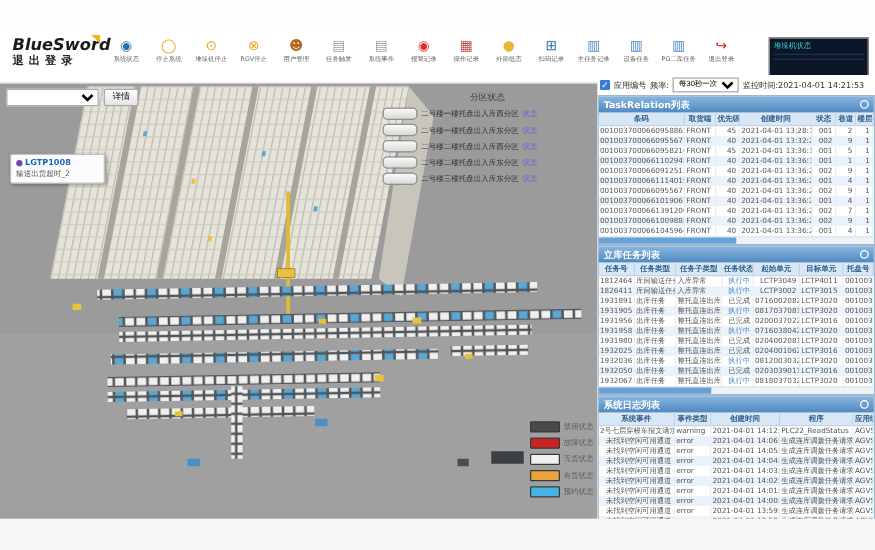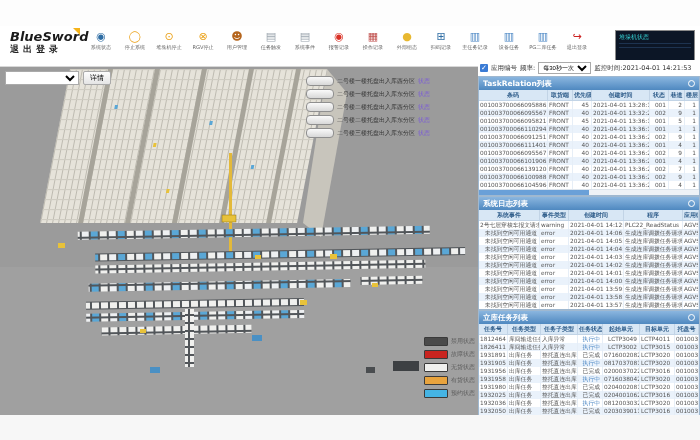--- a/index.html
+++ b/index.html
@@ -243,22 +243,30 @@
       <rect x="366" y="300" width="9" height="6" fill="#4a4d50"></rect>
       <rect x="150" y="300" width="10" height="6" fill="#4a90c4"></rect>
       <rect x="252" y="268" width="10" height="6" fill="#4a90c4"></rect>
     </svg>
 
     <div class="scene-controls">
       <select class="scene-select"><option></option></select>
       <button class="details-btn">详情</button>
     </div>
 
+    <div class="alert-card alert-2">
+      <div class="alert-title">
+        <span class="dot dot-purple"></span>
+        <span>LGTP1008</span>
+      </div>
+      <div class="alert-msg">输送出货超时_2</div>
+    </div>
 
     <div class="zone-panel">
+      <div class="zone-title">分区状态</div>
       <div class="zone-row">
         <span class="zone-pill"></span>
         <span class="zone-label">二号楼一楼托盘出入库西分区</span>
         <span class="zone-link">状态</span>
       </div>
       <div class="zone-row">
         <span class="zone-pill"></span>
         <span class="zone-label">二号楼一楼托盘出入库东分区</span>
         <span class="zone-link">状态</span>
       </div>
@@ -433,117 +441,20 @@
             </tr>
           </tbody>
       </table>
       <div class="hscroll">
         <div class="hthumb hthumb-a"></div>
       </div>
     </div>
 
     <div class="panel">
       <div class="panel-header">
-        <span>系统日志列表</span>
-        <span class="gear"></span>
-      </div>
-      <table class="t2">
-        <thead>
-            <tr>
-              <th>系统事件</th>
-              <th>事件类型</th>
-              <th>创建时间</th>
-              <th>程序</th>
-              <th>应用编号</th>
-            </tr>
-          </thead>
-        <tbody>
-            <tr>
-              <td>2号七层穿梭车报文请求 字节长度</td>
-              <td>warning</td>
-              <td>2021-04-01 14:12:12</td>
-              <td>PLC22_ReadStatus</td>
-              <td>AGVS_LC2</td>
-            </tr>
-            <tr>
-              <td>未找到空闲可用通道</td>
-              <td>error</td>
-              <td>2021-04-01 14:06:57</td>
-              <td>生成连库调拨任务请求失败</td>
-              <td>AGVS_LC2</td>
-            </tr>
-            <tr>
-              <td>未找到空闲可用通道</td>
-              <td>error</td>
-              <td>2021-04-01 14:05:56</td>
-              <td>生成连库调拨任务请求失败</td>
-              <td>AGVS_LC2</td>
-            </tr>
-            <tr>
-              <td>未找到空闲可用通道</td>
-              <td>error</td>
-              <td>2021-04-01 14:04:56</td>
-              <td>生成连库调拨任务请求失败</td>
-              <td>AGVS_LC2</td>
-            </tr>
-            <tr>
-              <td>未找到空闲可用通道</td>
-              <td>error</td>
-              <td>2021-04-01 14:03:56</td>
-              <td>生成连库调拨任务请求失败</td>
-              <td>AGVS_LC2</td>
-            </tr>
-            <tr>
-              <td>未找到空闲可用通道</td>
-              <td>error</td>
-              <td>2021-04-01 14:02:55</td>
-              <td>生成连库调拨任务请求失败</td>
-              <td>AGVS_LC2</td>
-            </tr>
-            <tr>
-              <td>未找到空闲可用通道</td>
-              <td>error</td>
-              <td>2021-04-01 14:01:54</td>
-              <td>生成连库调拨任务请求失败</td>
-              <td>AGVS_LC2</td>
-            </tr>
-            <tr>
-              <td>未找到空闲可用通道</td>
-              <td>error</td>
-              <td>2021-04-01 14:00:52</td>
-              <td>生成连库调拨任务请求失败</td>
-              <td>AGVS_LC2</td>
-            </tr>
-            <tr>
-              <td>未找到空闲可用通道</td>
-              <td>error</td>
-              <td>2021-04-01 13:59:51</td>
-              <td>生成连库调拨任务请求失败</td>
-              <td>AGVS_LC2</td>
-            </tr>
-            <tr>
-              <td>未找到空闲可用通道</td>
-              <td>error</td>
-              <td>2021-04-01 13:58:50</td>
-              <td>生成连库调拨任务请求失败</td>
-              <td>AGVS_LC2</td>
-            </tr>
-            <tr>
-              <td>未找到空闲可用通道</td>
-              <td>error</td>
-              <td>2021-04-01 13:57:49</td>
-              <td>生成连库调拨任务请求失败</td>
-              <td>AGVS_LC2</td>
-            </tr>
-          </tbody>
-      </table>
-    </div>
-
-    <div class="panel">
-      <div class="panel-header">
         <span>立库任务列表</span>
         <span class="gear"></span>
       </div>
       <table class="t3">
         <thead>
             <tr>
               <th>任务号</th>
               <th>任务类型</th>
               <th>任务子类型</th>
               <th>任务状态</th>
@@ -651,16 +562,113 @@
               <td>0818037032</td>
               <td>LCTP3020</td>
               <td>001003700066066</td>
             </tr>
           </tbody>
       </table>
       <div class="hscroll">
         <div class="hthumb hthumb-b"></div>
       </div>
     </div>
+
+    <div class="panel">
+      <div class="panel-header">
+        <span>系统日志列表</span>
+        <span class="gear"></span>
+      </div>
+      <table class="t2">
+        <thead>
+            <tr>
+              <th>系统事件</th>
+              <th>事件类型</th>
+              <th>创建时间</th>
+              <th>程序</th>
+              <th>应用编号</th>
+            </tr>
+          </thead>
+        <tbody>
+            <tr>
+              <td>2号七层穿梭车报文请求 字节长度</td>
+              <td>warning</td>
+              <td>2021-04-01 14:12:12</td>
+              <td>PLC22_ReadStatus</td>
+              <td>AGVS_LC2</td>
+            </tr>
+            <tr>
+              <td>未找到空闲可用通道</td>
+              <td>error</td>
+              <td>2021-04-01 14:06:57</td>
+              <td>生成连库调拨任务请求失败</td>
+              <td>AGVS_LC2</td>
+            </tr>
+            <tr>
+              <td>未找到空闲可用通道</td>
+              <td>error</td>
+              <td>2021-04-01 14:05:56</td>
+              <td>生成连库调拨任务请求失败</td>
+              <td>AGVS_LC2</td>
+            </tr>
+            <tr>
+              <td>未找到空闲可用通道</td>
+              <td>error</td>
+              <td>2021-04-01 14:04:56</td>
+              <td>生成连库调拨任务请求失败</td>
+              <td>AGVS_LC2</td>
+            </tr>
+            <tr>
+              <td>未找到空闲可用通道</td>
+              <td>error</td>
+              <td>2021-04-01 14:03:56</td>
+              <td>生成连库调拨任务请求失败</td>
+              <td>AGVS_LC2</td>
+            </tr>
+            <tr>
+              <td>未找到空闲可用通道</td>
+              <td>error</td>
+              <td>2021-04-01 14:02:55</td>
+              <td>生成连库调拨任务请求失败</td>
+              <td>AGVS_LC2</td>
+            </tr>
+            <tr>
+              <td>未找到空闲可用通道</td>
+              <td>error</td>
+              <td>2021-04-01 14:01:54</td>
+              <td>生成连库调拨任务请求失败</td>
+              <td>AGVS_LC2</td>
+            </tr>
+            <tr>
+              <td>未找到空闲可用通道</td>
+              <td>error</td>
+              <td>2021-04-01 14:00:52</td>
+              <td>生成连库调拨任务请求失败</td>
+              <td>AGVS_LC2</td>
+            </tr>
+            <tr>
+              <td>未找到空闲可用通道</td>
+              <td>error</td>
+              <td>2021-04-01 13:59:51</td>
+              <td>生成连库调拨任务请求失败</td>
+              <td>AGVS_LC2</td>
+            </tr>
+            <tr>
+              <td>未找到空闲可用通道</td>
+              <td>error</td>
+              <td>2021-04-01 13:58:50</td>
+              <td>生成连库调拨任务请求失败</td>
+              <td>AGVS_LC2</td>
+            </tr>
+            <tr>
+              <td>未找到空闲可用通道</td>
+              <td>error</td>
+              <td>2021-04-01 13:57:49</td>
+              <td>生成连库调拨任务请求失败</td>
+              <td>AGVS_LC2</td>
+            </tr>
+          </tbody>
+      </table>
+    </div>
   </div>
 
   <div class="bottom-strip"></div>
 </div>
 
 </body></html>

